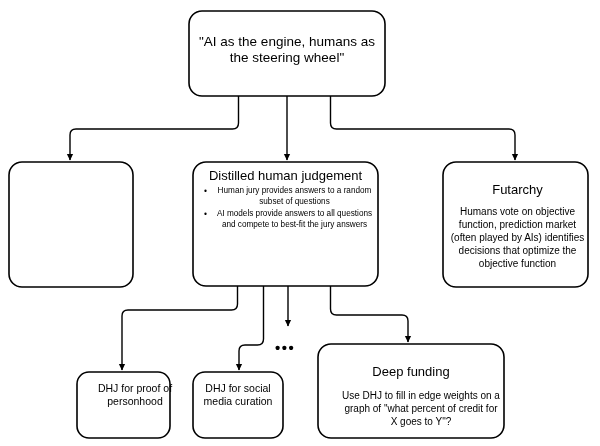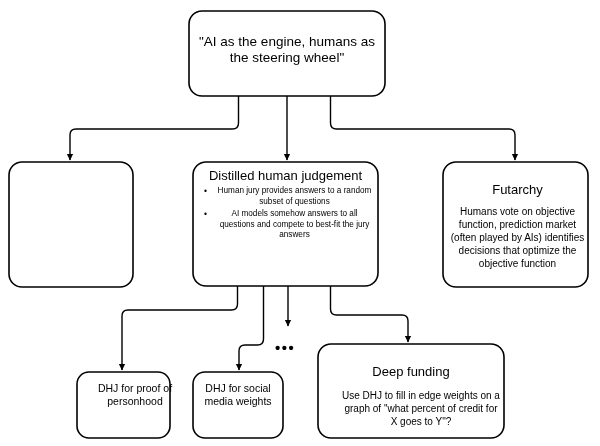--- a/index.html
+++ b/index.html
@@ -143,33 +143,33 @@
     <rect class="node-box" x="318" y="344" width="186" height="94" rx="13" ry="13"></rect>
   </svg>
 
   <div class="label title-lg" style="left:195px; top:34px; width:184px;">"AI as the engine, humans as the steering wheel"</div>
 
 
   <div class="label" style="left:196px; top:168px; width:179px;">
     <span class="title-md node-title">Distilled human judgement</span>
     <ul class="bullet-list body-sm">
       <li>Human jury provides answers to a random subset of questions</li>
-      <li>AI models somehow answers to all questions and compete to best-fit the jury answers</li>
+      <li>AI models provide answers to all questions and compete to best-fit the jury answers</li>
     </ul>
   </div>
 
   <div class="label" style="left:449px; top:171px; width:137px;margin-top:11px;">
     <span class="title-md node-title" style="margin-bottom:7px;">Futarchy</span>
     <span class="body-xs" style="display:block;">Humans vote on objective function, prediction market (often played by AIs) identifies decisions that optimize the objective function</span>
   </div>
 
   <div class="ellipsis" style="left:275px; top:340px;">•••</div>
 
   <div class="label body-md" style="left:79px; top:382px; width:112px;">DHJ for proof of personhood</div>
 
-  <div class="label body-md" style="left:195px; top:382px; width:86px;">DHJ for social media weights</div>
+  <div class="label body-md" style="left:195px; top:382px; width:86px;">DHJ for social media curation</div>
 
   <div class="label" style="left:321px; top:364px; width:180px;">
     <span class="title-md node-title" style="margin-bottom:9px;">Deep funding</span>
     <span class="body-xs" style="display:block;margin-left:20px;">Use DHJ to fill in edge weights on a graph of "what percent of credit for X goes to Y"?</span>
   </div>
 
 </div>
 
 </body></html>

